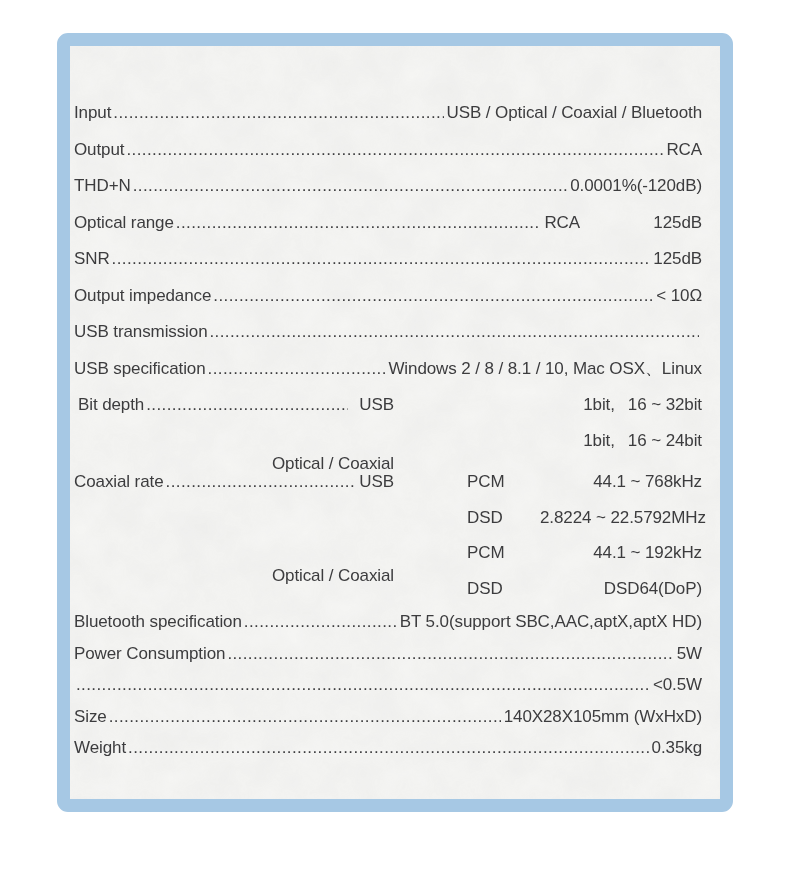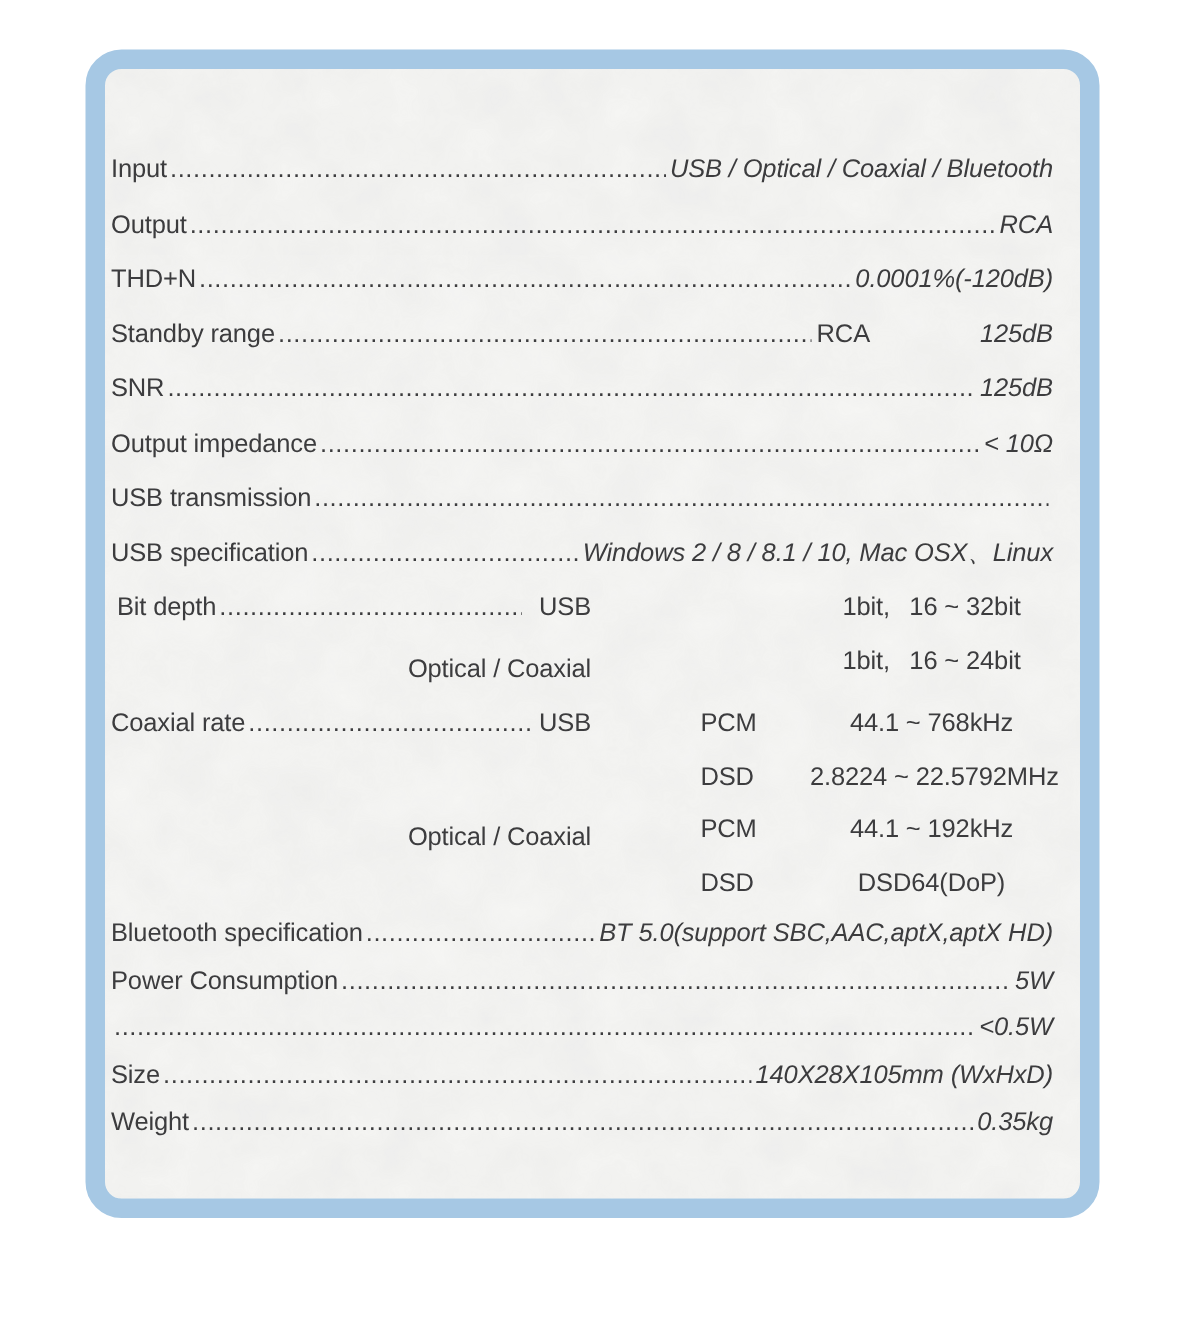--- a/index.html
+++ b/index.html
@@ -7,21 +7,21 @@
     width:790px; height:879px;
     background:#ffffff;
     overflow:hidden;
     font-family:"Liberation Sans","DejaVu Sans",sans-serif;
   }
   .panel{
     position:absolute; left:57px; top:33px;
     width:676px; height:779px;
     box-sizing:border-box;
     border:13px solid #a6c8e4;
-    border-radius:24px;
+    border-radius:11px;
     background:#f6f6f4;
     overflow:hidden;
   }
   .texture{
     position:absolute; left:0; top:0; width:100%; height:100%;
     pointer-events:none;
   }
   .content{
     position:relative;
     padding:49px 18px 0 4px;
@@ -40,30 +40,30 @@
   .label{flex:0 0 auto;}
   .label.ind{padding-left:4px;}
   .dots{
     flex:1 1 0; min-width:0;
     overflow:hidden;
     letter-spacing:.4px;
     margin:0 3px 0 2px;
   }
   .mid{flex:0 0 auto;}
   .mid.gap{margin-left:8px;}
-  .value{flex:0 0 auto; text-align:right;font-style:italic;}
+  .value{flex:0 0 auto; text-align:right;}
   .row.dyn .value{min-width:122px;}
   .row.cols{
     display:grid;
     grid-template-columns:320px 146px 1fr;
     align-items:baseline;
   }
-  .c1{display:flex; align-items:center; min-width:0; overflow:hidden;}
+  .c1{display:flex; align-items:flex-start; min-width:0; overflow:hidden;}
   .c2{padding-left:73px;}
-  .c3{text-align:center;}
+  .c3{text-align:right;}
 </style>
 </head>
 <body>
 
 <div class="panel">
   <svg class="texture" xmlns="http://www.w3.org/2000/svg" width="650" height="753">
     <filter id="paperNoise" x="0" y="0" width="100%" height="100%">
       <feTurbulence type="fractalNoise" baseFrequency="0.028" numOctaves="4" seed="7" stitchTiles="stitch"></feTurbulence>
       <feColorMatrix type="matrix" values="0 0 0 0 0.45  0 0 0 0 0.45  0 0 0 0 0.46  0.22 0 0 0 0"></feColorMatrix>
     </filter>
@@ -84,21 +84,21 @@
       <span class="value">RCA</span>
     </div>
 
     <div class="row">
       <span class="label">THD+N</span>
       <span class="dots">..........................................................................................................................................................................</span>
       <span class="value">0.0001%(-120dB)</span>
     </div>
 
     <div class="row dyn">
-      <span class="label">Standby range</span>
+      <span class="label">Optical range</span>
       <span class="dots">..........................................................................................................................................................................</span>
       <span class="mid">RCA</span>
       <span class="value">125dB</span>
     </div>
 
     <div class="row">
       <span class="label">SNR</span>
       <span class="dots">..........................................................................................................................................................................</span>
       <span class="value">125dB</span>
     </div>

